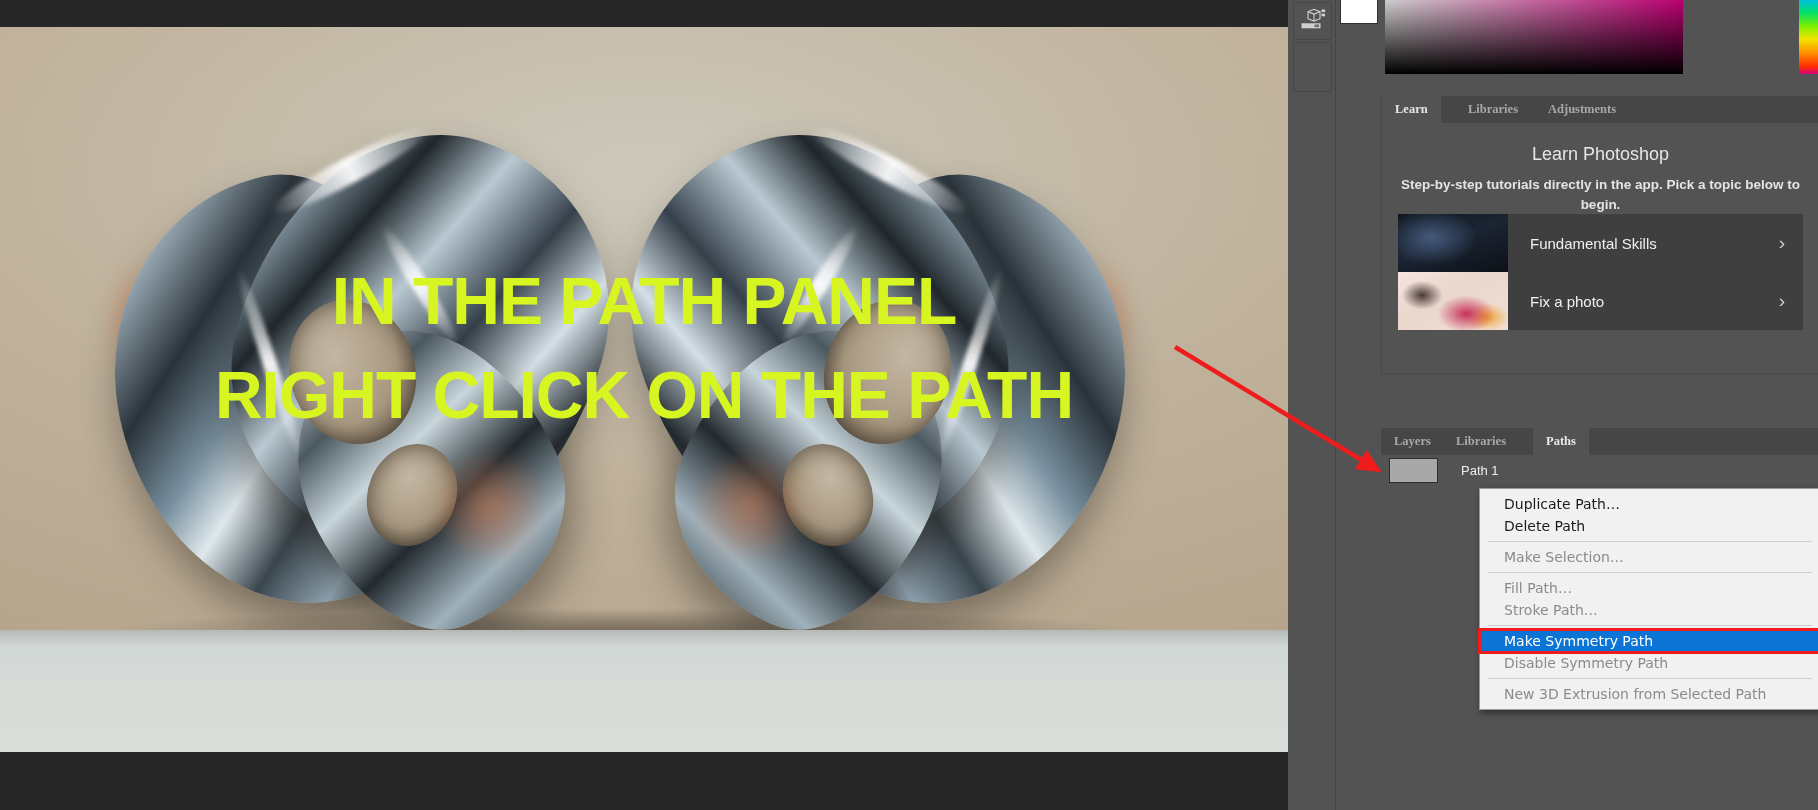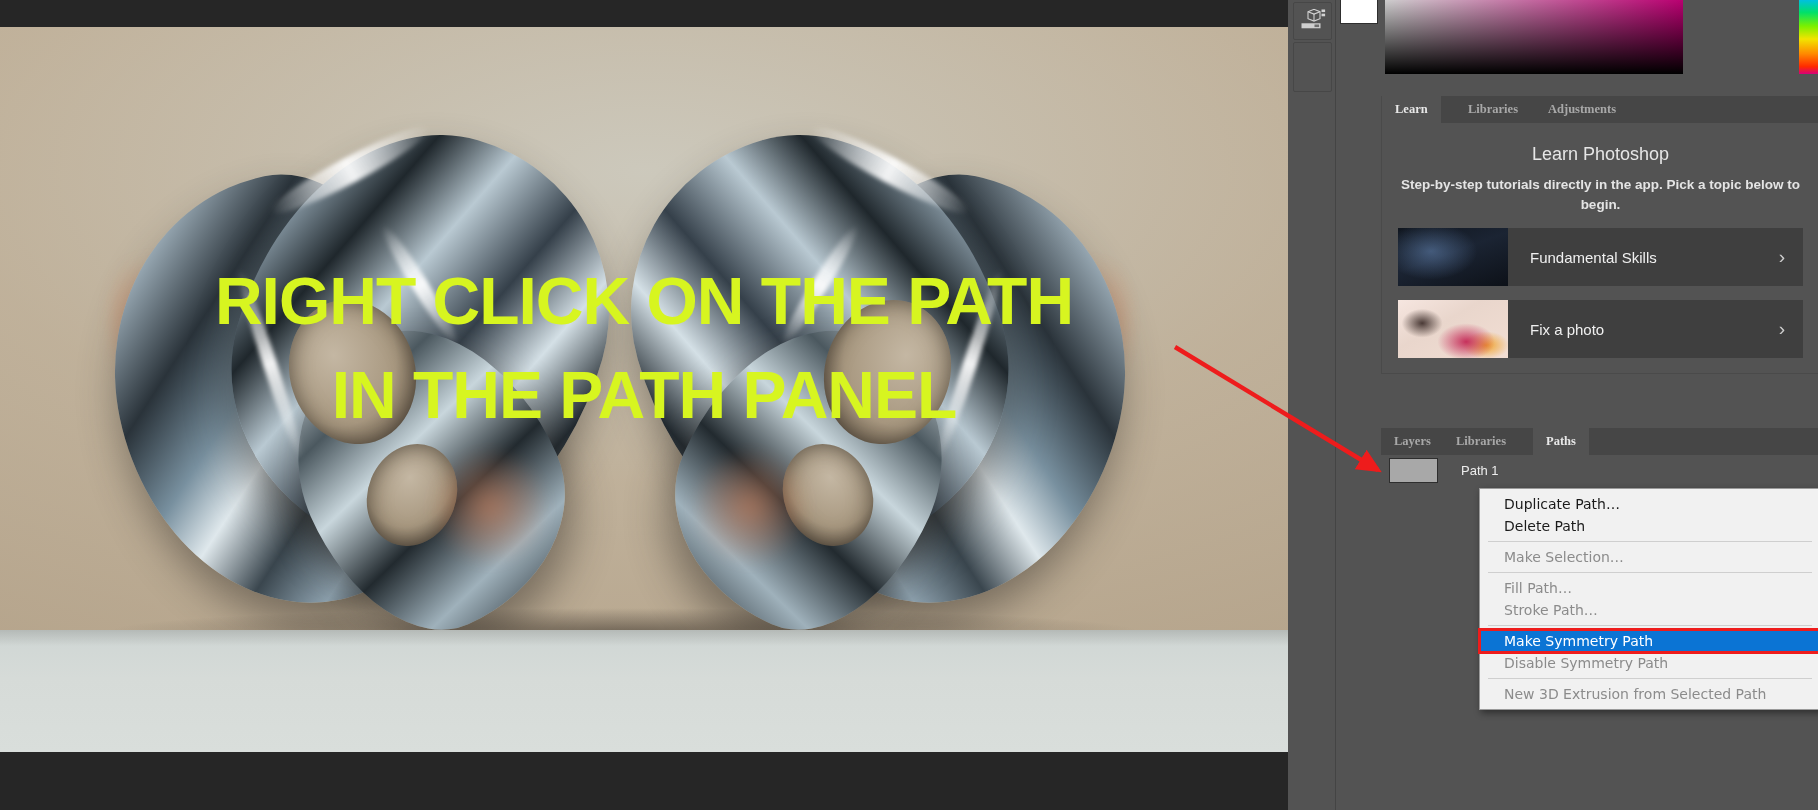--- a/index.html
+++ b/index.html
@@ -83,21 +83,21 @@
 
   
   #learn-panel{position:absolute;left:45px;top:96px;width:437px;height:277px;background:#535353;border:1px solid #4a4a4a;border-top:none;}
   .tabbar{position:relative;height:27px;background:#464646;}
   .tab{position:absolute;top:0;height:27px;line-height:27px;padding:0 13px;
     font-size:12.5px;font-weight:bold;color:#a8a8a8;cursor:default;font-family:Liberation Serif, serif;}
   .tab.active{background:#535353;color:#e8e8e8;}
   #learn-body{padding:21px 16px 0;}
   #learn-title{font-size:18px;color:#e6e6e6;text-align:center;font-weight:normal;}
   #learn-sub{margin-top:10px;font-size:13.5px;line-height:1.45;color:#e4e4e4;text-align:center;font-weight:bold;}
-  .tut-card{position:relative;margin-top:14px;height:58px;background:#3f3f3f;display:flex;align-items:center;cursor:pointer;}
+  .tut-card{position:relative;height:58px;background:#3f3f3f;display:flex;align-items:center;cursor:pointer;}
   .tut-thumb{width:110px;height:58px;flex:0 0 110px;}
   .thumb-dark{background:
       radial-gradient(60% 70% at 30% 40%, rgba(120,160,215,.45), rgba(10,14,26,0) 70%),
       linear-gradient(160deg,#10161f 0%,#1b2433 45%,#0d1118 100%);}
   .thumb-flower{background:
       radial-gradient(45% 55% at 62% 72%, #c6315c 0%, rgba(198,49,92,0) 58%),
       radial-gradient(35% 40% at 80% 78%, #f0a32b 0%, rgba(240,163,43,0) 60%),
       radial-gradient(30% 40% at 22% 40%, #4a3a36 0%, rgba(74,58,54,0) 62%),
       linear-gradient(150deg,#f6e6e0 0%,#e9d6cc 40%,#f2ded3 100%);}
   .tut-label{flex:1;padding-left:22px;font-size:15px;color:#f0f0f0;font-weight:normal;}
@@ -157,22 +157,22 @@
         <div class="hole h2"></div>
         <div class="warm w2"></div>
         <div class="spec s1"></div>
         <div class="spec s2"></div>
         <div class="spec s3"></div>
       </div>
 
       <div class="floor"></div>
 
       <div id="overlay-text">
+        <div>IN THE PATH PANEL</div>
         <div>RIGHT CLICK ON THE PATH</div>
-        <div>IN THE PATH PANEL</div>
       </div>
     </div>
 
     <div class="gutter-bottom"></div>
   </div>
 
   <div id="right-dock">
 
     <div class="dock-strip">
       <div class="strip-cell cell-a">

